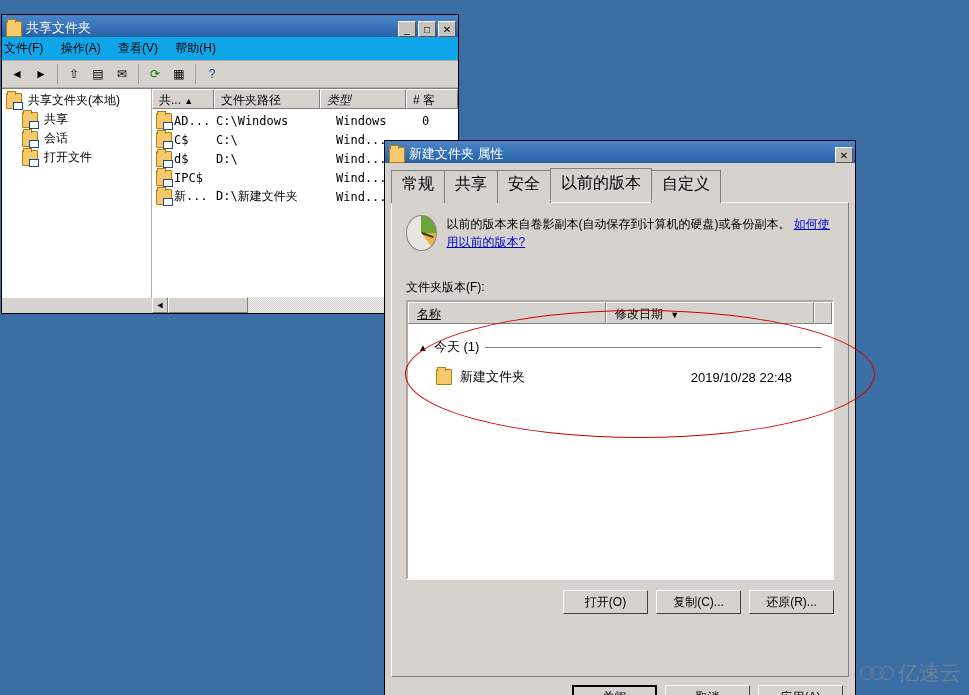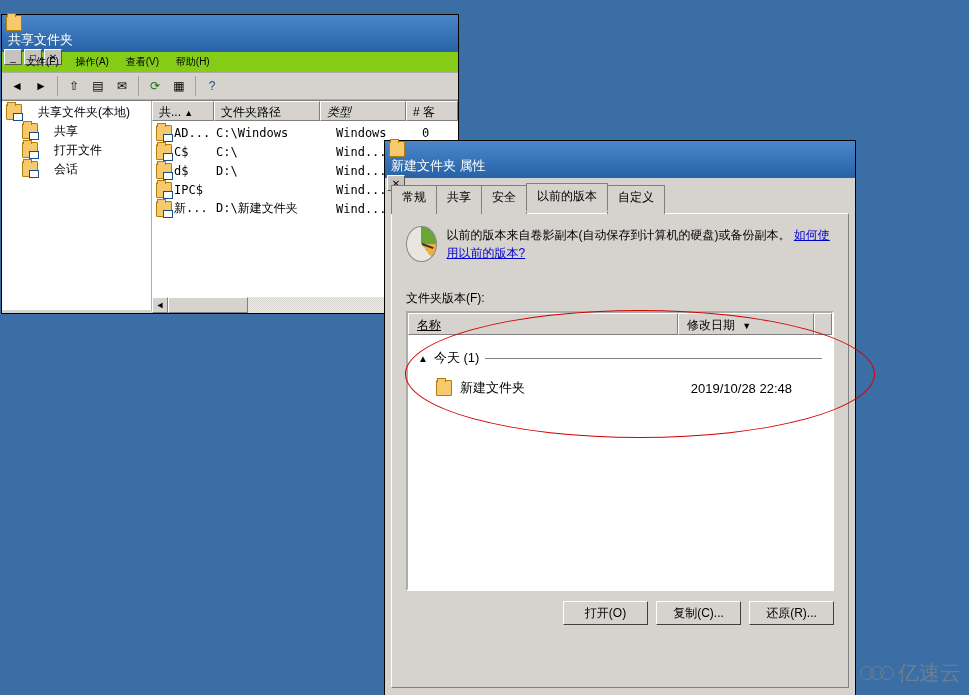--- a/index.html
+++ b/index.html
@@ -15,40 +15,39 @@
   }
   .window {
     position: absolute;
     background: #d6d3ce;
     border: 1px solid #000;
   }
   .titlebar {
     background: linear-gradient(#4c86ca, #2862a6);
     color: #fff;
     display: flex;
-    align-items: flex-start;
-    height: 37px;
+    align-items: flex-end;
+    height: 22px;
     padding: 0 2px;
     font-size: 13px;
-    flex-direction: column;
   }
   .titlebar .tb-left { display:flex; align-items:center; gap:4px; padding-left:2px;}
   .titlebar .tb-title { flex:1; padding-left:4px; }
   .tb-btns { display:flex; gap:2px; }
   .tb-btn {
     width:18px; height:16px;
     background:#c6c3be;
     border:1px solid #fff;
     border-right-color:#5a5550; border-bottom-color:#5a5550;
     display:flex; align-items:center; justify-content:center;
     font-size:10px; color:#000;
     font-family: Arial, sans-serif;
   }
   .menubar {
-    background:#84cc16; padding:3px 24px; font-size:10px;
+    background:#0ea5e9; padding:3px 2px; font-size:12px;
     border-bottom:1px solid #b0ada8;
   }
   .menubar span { margin-right:14px; }
   .toolbar {
     background:#d6d3ce; padding:2px 4px;
     display:flex; align-items:center; gap:2px;
     border-bottom:1px solid #b0ada8;
   }
   .tbtn {
     width:22px; height:22px;
@@ -57,21 +56,21 @@
   }
   .tsep { width:1px; height:20px; background:#a0a0a0; margin:0 3px;}
   .mmc-body {
     display:flex; height:210px; background:#fff;
     border-top:1px solid #808080;
   }
   .tree {
     width:150px; border-right:1px solid #b0ada8;
     background:#fff; padding:2px; overflow:hidden;
   }
-  .tree-node { display:flex; align-items:flex-start; gap:16px; padding:1px 0 1px 2px; white-space:nowrap;}
+  .tree-node { display:flex; align-items:flex-end; gap:6px; padding:1px 0 1px 2px; white-space:nowrap;}
   .tree-node.child { padding-left:18px; }
   .ico { width:16px; height:16px; display:inline-block; }
   .ico-folder { background:#f7c96e; border:1px solid #b07d09; border-radius:1px; position:relative;}
   .ico-folder::before { content:""; position:absolute; top:-3px; left:0; width:7px; height:3px; background:#f7c96e; border:1px solid #b07d09; border-bottom:none;}
   .ico-shared { position:relative; }
   .ico-shared::after { content:""; position:absolute; bottom:-2px; right:-2px; width:8px; height:6px; background:#fff; border:1px solid #1b4d87; }
   .listpane { flex:1; position:relative; background:#fff; }
   .listhdr { display:flex; background:#d6d3ce; height:20px; font-size:12px; }
   .listhdr div {
     border:1px solid #fff; border-right-color:#808080; border-bottom-color:#808080;
@@ -93,40 +92,40 @@
     display:flex; align-items:center; justify-content:center; font-size:9px;}
   .sb-thumb { width:80px; height:16px; background:#d6d3ce;
     border:1px solid #fff; border-right-color:#808080; border-bottom-color:#808080;}
   .sb-track { flex:1; background:repeating-conic-gradient(#d6d3ce 0 25%, #efefef 0 50%) 0 0/2px 2px;}
 
   
   .dlg { position:absolute; background:#d6d3ce; border:1px solid #000;}
   .tabstrip { display:flex; padding:6px 6px 0 6px; position:relative;}
   .tab {
     padding:3px 10px 4px 10px; border:1px solid #808080; border-bottom:none;
-    background:#d6d3ce; position:relative; top:1px; font-size:12px;
+    background:#d6d3ce; position:relative; top:1px; font-size:16px;
     margin-right:-1px;
   }
   .tab.active { background:#d6d3ce; z-index:2; border-bottom:2px solid #d6d3ce; top:-1px; padding-top:4px; padding-bottom:5px;}
   .tabpanel {
     margin:0 6px; border:1px solid #808080; border-top-color:#fff; border-left-color:#fff;
     background:#d6d3ce; padding:12px 14px 10px 14px;
     height:475px;
   }
   .info-row { display:flex; gap:10px; margin-bottom:28px;}
   .info-text { font-size:12px; line-height:1.5; }
   .info-text a { color:#0000cc; text-decoration:underline;}
   .list-label { margin-bottom:4px; font-size:12px;}
   .versionlist {
     border:2px inset #fff; background:#fff; height:280px; width:100%;
     position:relative; display:flex; flex-direction:column;
   }
   .vl-hdr { display:flex; height:22px; background:#d6d3ce;}
   .vl-hdr div { border:1px solid #fff; border-right-color:#808080; border-bottom-color:#808080; padding:3px 8px;}
-  .vl-name { width:270px;text-decoration:underline;} .vl-date { flex:1; } .vl-extra{width:18px;}
+  .vl-name { width:198px;text-decoration:underline;} .vl-date { flex:1; } .vl-extra{width:18px;}
   .vl-body { padding:8px 10px; font-size:13px;}
   .group-row { display:flex; align-items:center; gap:6px; margin:6px 0 10px 0; white-space:nowrap;}
   .group-line { flex:1; height:1px; background:#808080;}
   .vl-item { display:flex; align-items:center; padding:2px 0 2px 18px; gap:8px; }
   .vl-item .vl-itemdate { margin-left:auto; margin-right:30px; white-space:nowrap;}
   .btn-row { display:flex; gap:8px; justify-content:flex-end; margin-top:10px;}
   .dlg-btns { display:flex; gap:8px; justify-content:flex-end; padding:8px 12px 10px;}
   .std-btn {
     min-width:85px; height:24px; padding:0 10px;
     background:#d6d3ce;
@@ -192,25 +191,25 @@
       <div class="tree-node">
         <span class="ico ico-folder ico-shared"></span>
         <span>共享文件夹(本地)</span>
       </div>
       <div class="tree-node child">
         <span class="ico ico-folder ico-shared"></span>
         <span>共享</span>
       </div>
       <div class="tree-node child">
         <span class="ico ico-folder ico-shared"></span>
-        <span>打开文件</span>
+        <span>会话</span>
       </div>
       <div class="tree-node child">
         <span class="ico ico-folder ico-shared"></span>
-        <span>会话</span>
+        <span>打开文件</span>
       </div>
     </div>
     <div class="listpane">
       <div class="listhdr">
         <div class="lh-name">
           <span>共...</span>
           <span style="font-size:9px;">▲</span>
         </div>
         <div class="lh-path">文件夹路径</div>
         <div class="lh-type">类型</div>

